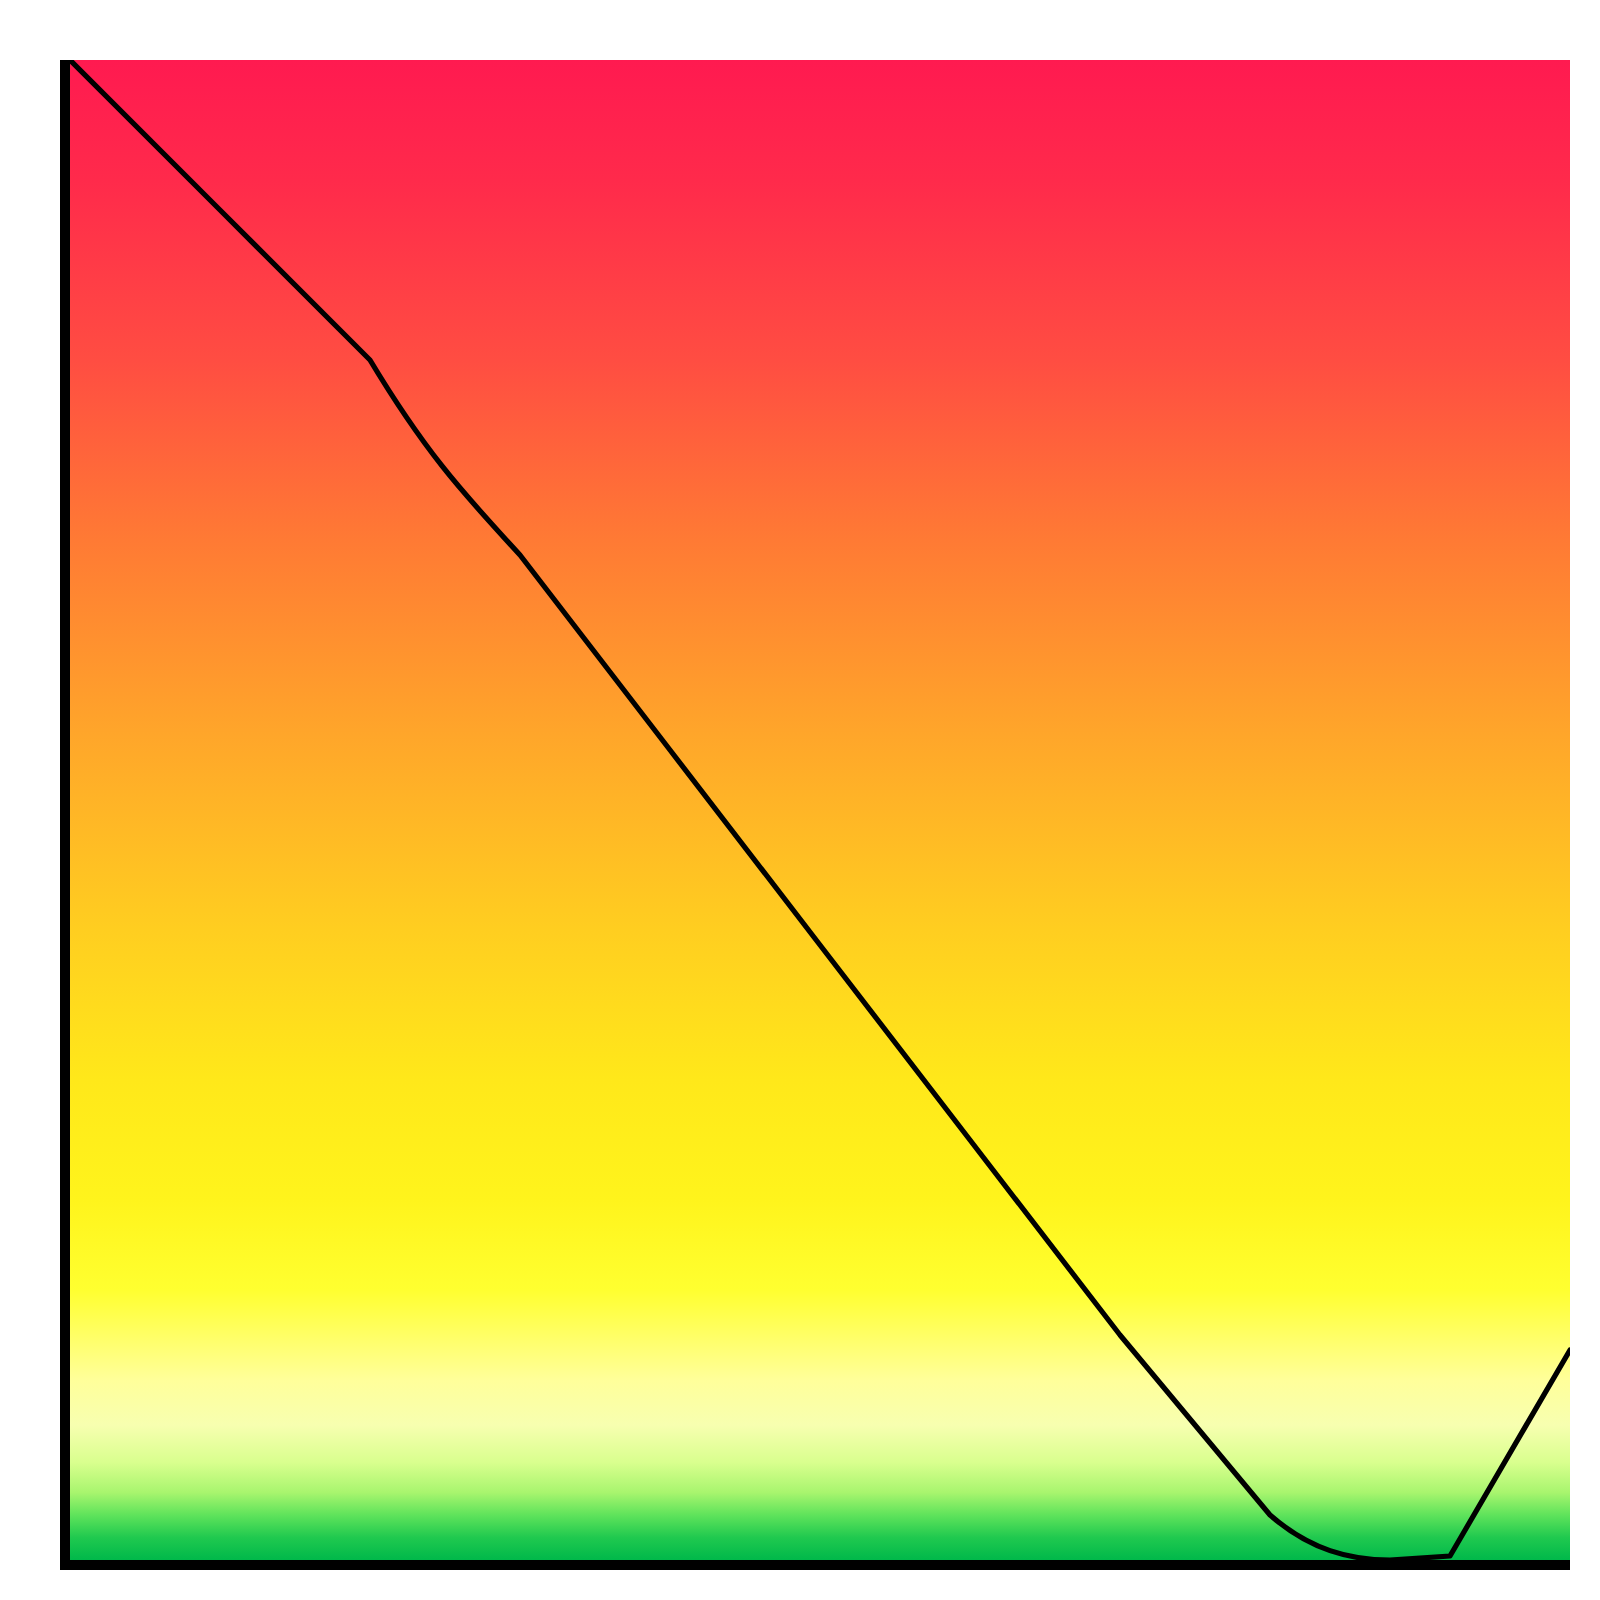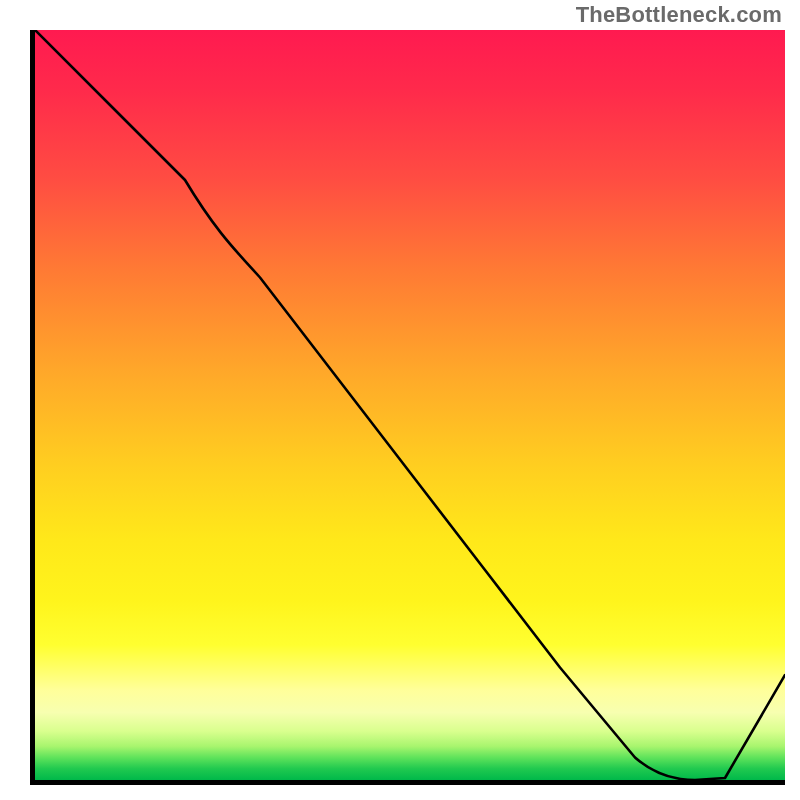--- a/index.html
+++ b/index.html
@@ -83,21 +83,20 @@
     color: #d84a3a;
     letter-spacing: 0.5px;
     white-space: nowrap;
   }
 </style>
 </head>
 <body>
 
 <div class="page">
 
-  <div class="watermark">TheBottleneck.com</div>
 
   <div class="plot-frame">
     <div class="gradient"></div>
 
     <svg class="curve" viewBox="0 0 750 750" preserveAspectRatio="none">
 
       <path d="M 0 0
                L 75 75
                L 150 150
                C 180 200, 200 220, 225 247.5

